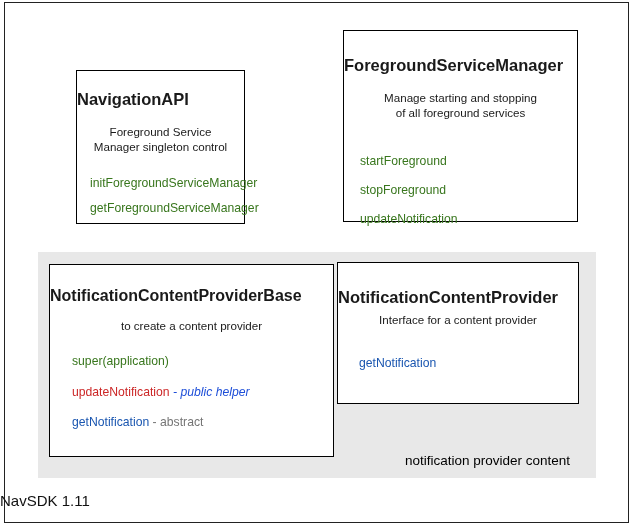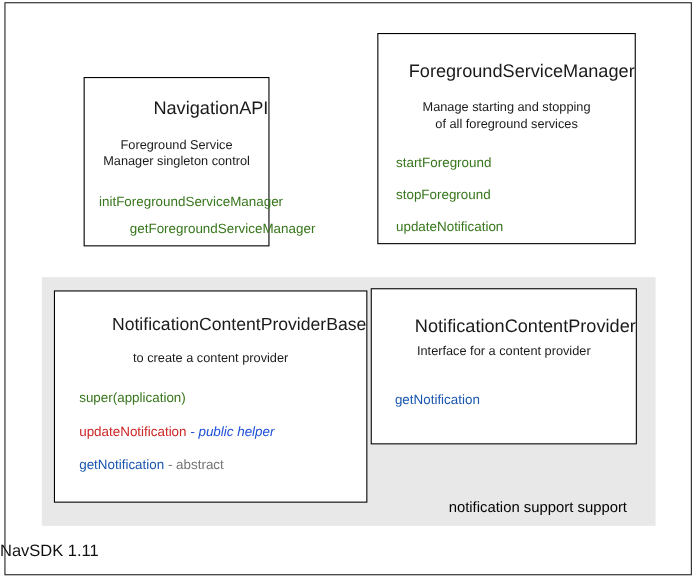--- a/index.html
+++ b/index.html
@@ -58,23 +58,23 @@
     position: absolute;
     background: #ffffff;
     border: 1.4px solid #000000;
     box-sizing: border-box;
     text-align: center;
   }
 
   .class-title {
     font-size: 16.5px;
     color: #1a1a1a;
-    font-weight: normal;
+    font-weight: bold;
     line-height: 1.2;
-    text-align: right;
+    text-align: left;
     white-space: nowrap;
   }
 
   .class-desc {
     font-size: 11.6px;
     color: #1a1a1a;
     line-height: 1.32;
     text-align: center;
   }
 
@@ -95,31 +95,31 @@
   
   #box-navigation-api {
     left: 76px;
     top: 70px;
     width: 169px;
     height: 154px;
   }
   #box-navigation-api .class-title { margin-top: 19px; }
   #box-navigation-api .class-desc  { margin-top: 14px; }
   #box-navigation-api .member-list { margin-top: 22px; padding-left: 13px; }
-  #box-navigation-api .member + .member { margin-top: 11px; margin-left: 28px; }
+  #box-navigation-api .member + .member { margin-top: 11px; }
 
   #box-foreground-service-manager {
     left: 343px;
     top: 30px;
     width: 235px;
     height: 192px;
   }
   #box-foreground-service-manager .class-title { margin-top: 25px; }
   #box-foreground-service-manager .class-desc  { margin-top: 14px; }
-  #box-foreground-service-manager .member-list { margin-top: 21px; padding-left: 16px; }
+  #box-foreground-service-manager .member-list { margin-top: 34px; padding-left: 16px; }
   #box-foreground-service-manager .member + .member { margin-top: 15px; }
 
   #box-notification-content-provider-base {
     left: 49px;
     top: 264px;
     width: 285px;
     height: 193px;
   }
   #box-notification-content-provider-base .class-title { margin-top: 21px; font-size: 16px; }
   #box-notification-content-provider-base .class-desc  { margin-top: 13px; }
@@ -148,21 +148,21 @@
   }
 </style>
 </head>
 <body>
 
 <div id="canvas">
 
   <div class="outer-frame"></div>
 
   <div class="group-panel">
-    <div class="group-label">notification support support</div>
+    <div class="group-label">notification provider content</div>
   </div>
 
   <div class="class-box" id="box-navigation-api">
     <div class="class-title">NavigationAPI</div>
     <div class="class-desc">
       <div>Foreground Service</div>
       <div>Manager singleton control</div>
     </div>
     <div class="member-list">
       <div class="member">

